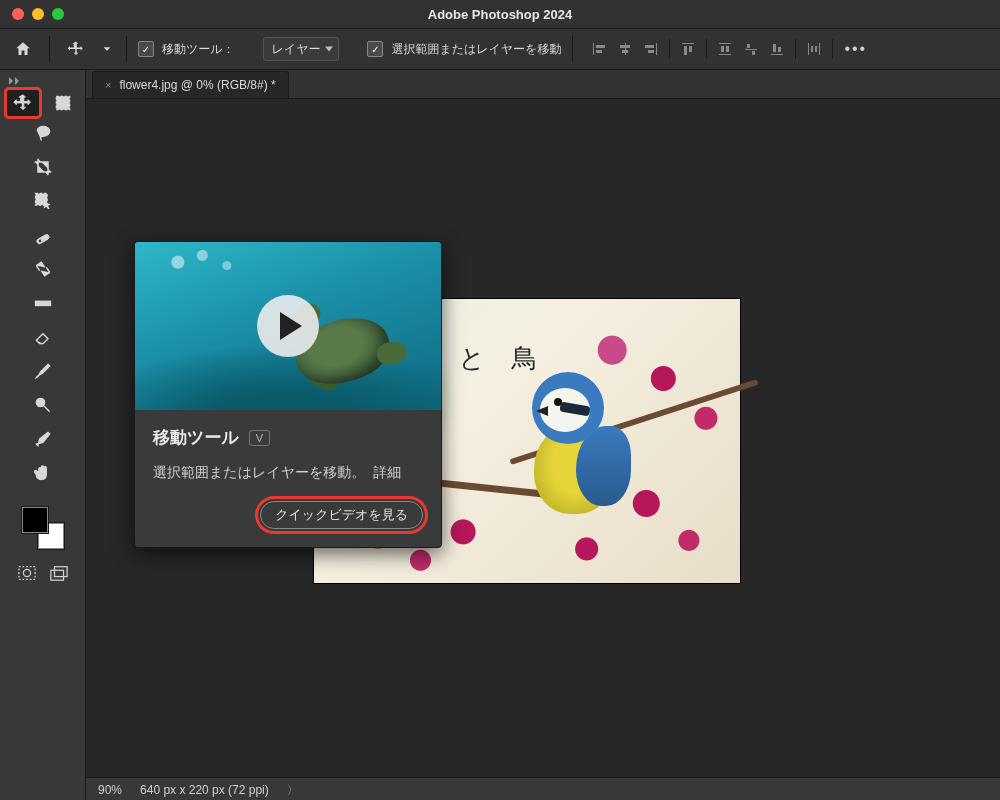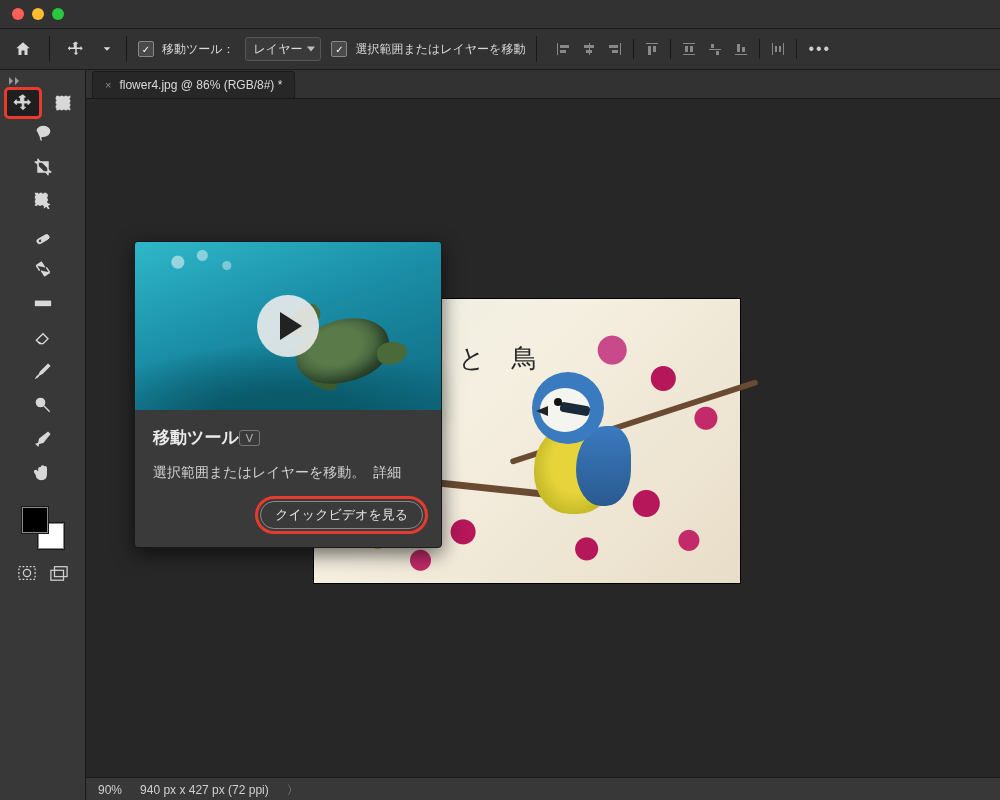--- a/index.html
+++ b/index.html
@@ -33,21 +33,21 @@
     align-items:center;justify-content:center;color:var(--fg);}
   .iconbtn svg{width:18px;height:18px;fill:currentColor;}
   .sep{width:1px;height:26px;background:#1a1a1a;margin:0 3px;}
   .chk{width:14px;height:14px;border:1px solid #888;border-radius:2px;
     display:inline-flex;align-items:center;justify-content:center;
     background:#4a4a4a;font-size:10px;color:#fff;}
   .chk::before{content:"✓";}
   .lbl{font-size:12px;color:var(--fg);}
   .dropdown{height:22px;border:1px solid #565656;border-radius:3px;
     background:#3a3a3a;padding:0 18px 0 8px;display:flex;align-items:center;
-    font-size:12px;position:relative;margin:0 2px;}
+    font-size:12px;position:relative;margin:0 20px;}
   .dropdown::after{content:"";position:absolute;right:5px;top:50%;
     width:0;height:0;border-left:4px solid transparent;
     border-right:4px solid transparent;border-top:5px solid #bdbdbd;
     transform:translateY(-50%);}
   .alignset{display:flex;gap:4px;margin-left:4px;align-items:center;}
   .alignbtn{width:22px;height:22px;display:flex;align-items:center;
     justify-content:center;opacity:.55;}
   .alignbtn svg{width:16px;height:16px;fill:#cfcfcf;}
   .more{font-size:16px;letter-spacing:2px;color:#cfcfcf;padding:0 4px;}
   
@@ -153,40 +153,41 @@
   .turtle .fin2{position:absolute;left:40px;top:68px;width:34px;height:18px;
     background:#3a5a30;border-radius:50%;transform:rotate(30deg);}
   .playbtn{position:absolute;left:50%;top:50%;width:62px;height:62px;
     transform:translate(-50%,-50%);background:rgba(235,235,235,.9);
     border-radius:50%;display:flex;align-items:center;justify-content:center;}
   .playbtn::before{content:"";margin-left:5px;width:0;height:0;
     border-top:14px solid transparent;border-bottom:14px solid transparent;
     border-left:22px solid #222;}
   .tt-body{padding:16px 18px 18px;}
   .tt-title{font-size:17px;font-weight:600;color:#eaeaea;display:flex;
-    align-items:center;}
+    align-items:center;gap:10px;}
   .key{border:1px solid #777;border-radius:3px;font-size:11px;
     padding:1px 6px;color:#bbb;font-weight:400;}
   .tt-desc{margin-top:12px;font-size:14px;line-height:1.6;color:#d0d0d0;}
   .tt-desc .more{color:#d6d6d6;font-size:14px;
     letter-spacing:0;}
   .tt-btnrow{display:flex;justify-content:flex-end;margin-top:18px;}
   .tt-btn{border:1px solid #8a8a8a;border-radius:14px;padding:4px 14px;
     font-size:13px;color:#e2e2e2;background:transparent;
     outline:3px solid var(--accent-red);outline-offset:2px;}
 </style>
 </head>
 <body>
 
 <div class="titlebar">
   <div class="traffic">
     <span class="r"></span>
     <span class="y"></span>
     <span class="g"></span>
   </div>
+  <div class="title">Adobe Photoshop 2024</div>
 </div>
 
 <div class="optbar">
   <div class="iconbtn">
     <svg viewBox="0 0 24 24">
         <path d="M12 3l9 8h-3v9h-4v-6H10v6H6v-9H3z"></path>
       </svg>
   </div>
   <div class="sep"></div>
   <div class="iconbtn">
@@ -363,21 +364,21 @@
             <rect x="1" y="5" width="14" height="11"></rect>
           </svg>
       </div>
     </div>
   </div>
 
   <div class="canvaswrap">
     <div class="tabbar">
       <div class="tab">
         <span class="x">×</span>
-        <span>flower4.jpg @ 86% (RGB/8#) *</span>
+        <span>flower4.jpg @ 0% (RGB/8#) *</span>
       </div>
     </div>
     <div class="canvas">
       <div class="artboard">
         <div class="art-bg"></div>
         <div class="branch br1"></div>
         <div class="branch br2"></div>
         <div class="bird">
           <div class="body"></div>
             <div class="wing"></div>
@@ -410,17 +411,17 @@
             <span class="more">詳細</span>
           </div>
           <div class="tt-btnrow">
             <div class="tt-btn">クイックビデオを見る</div>
           </div>
         </div>
       </div>
     </div>
     <div class="status">
       <span>90%</span>
-      <span>940 px x 427 px (72 ppi)</span>
+      <span>640 px x 220 px (72 ppi)</span>
       <span class="chev">〉</span>
     </div>
   </div>
 </div>
 
 </body></html>

